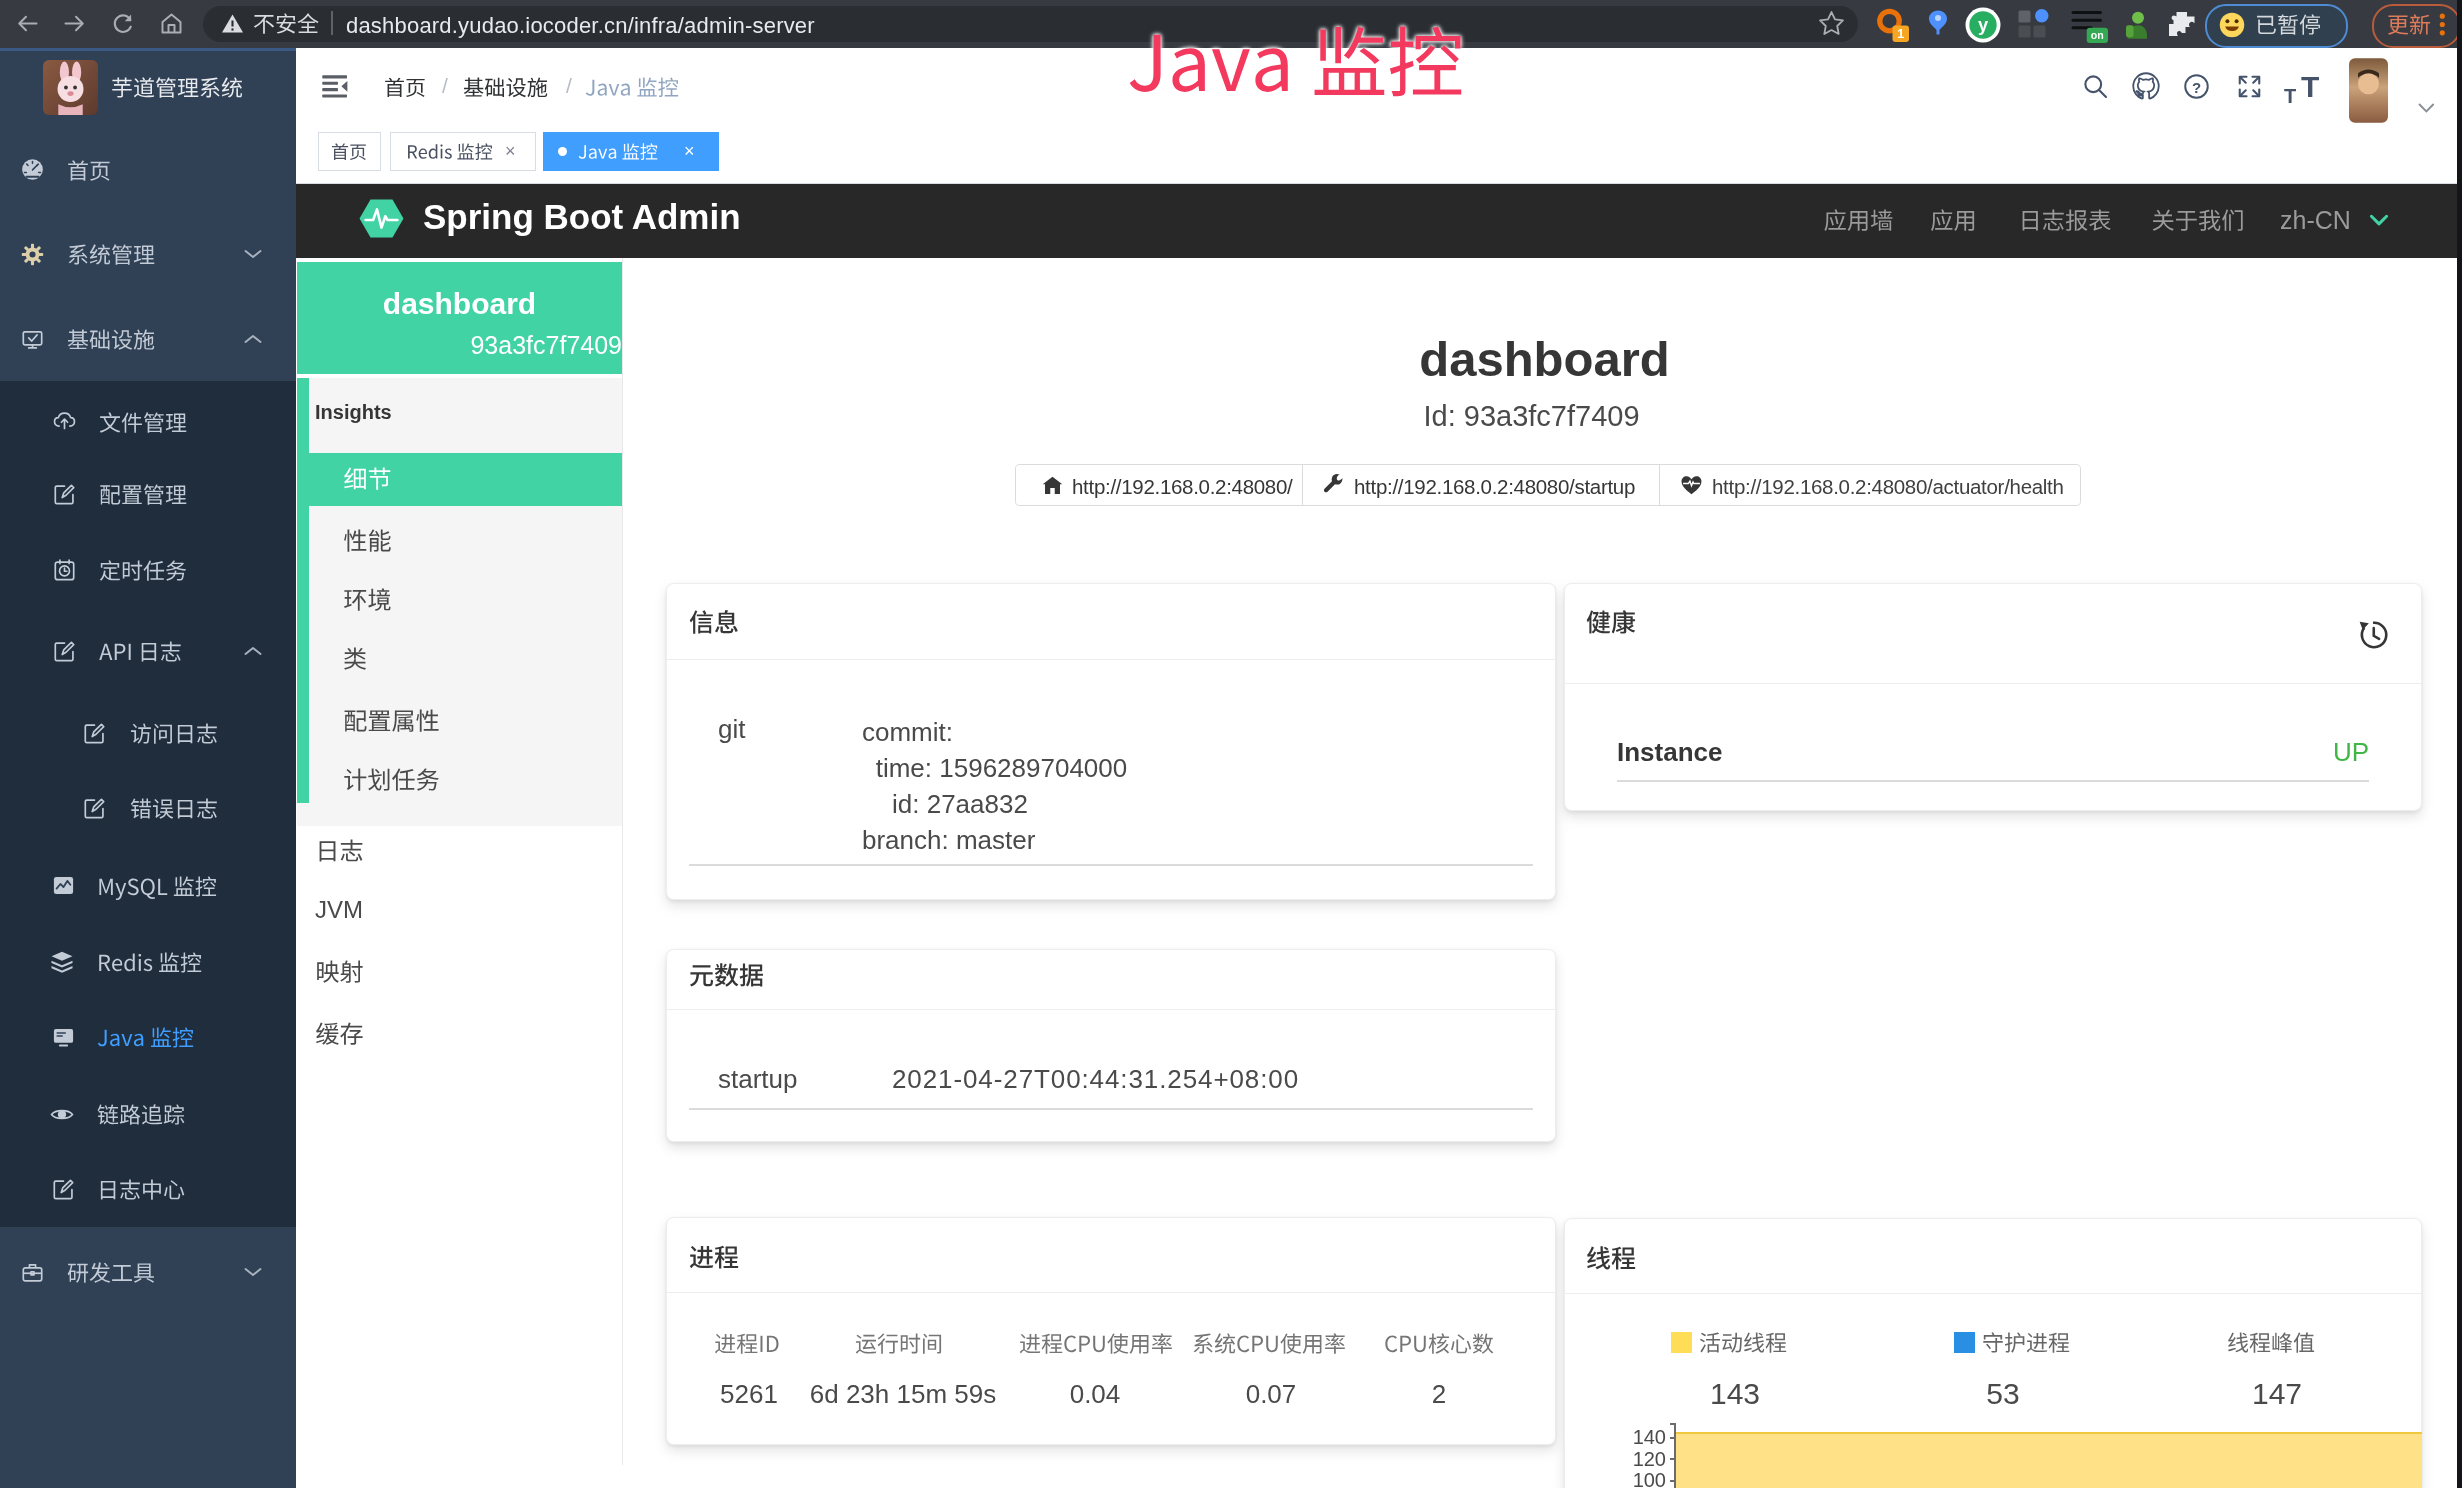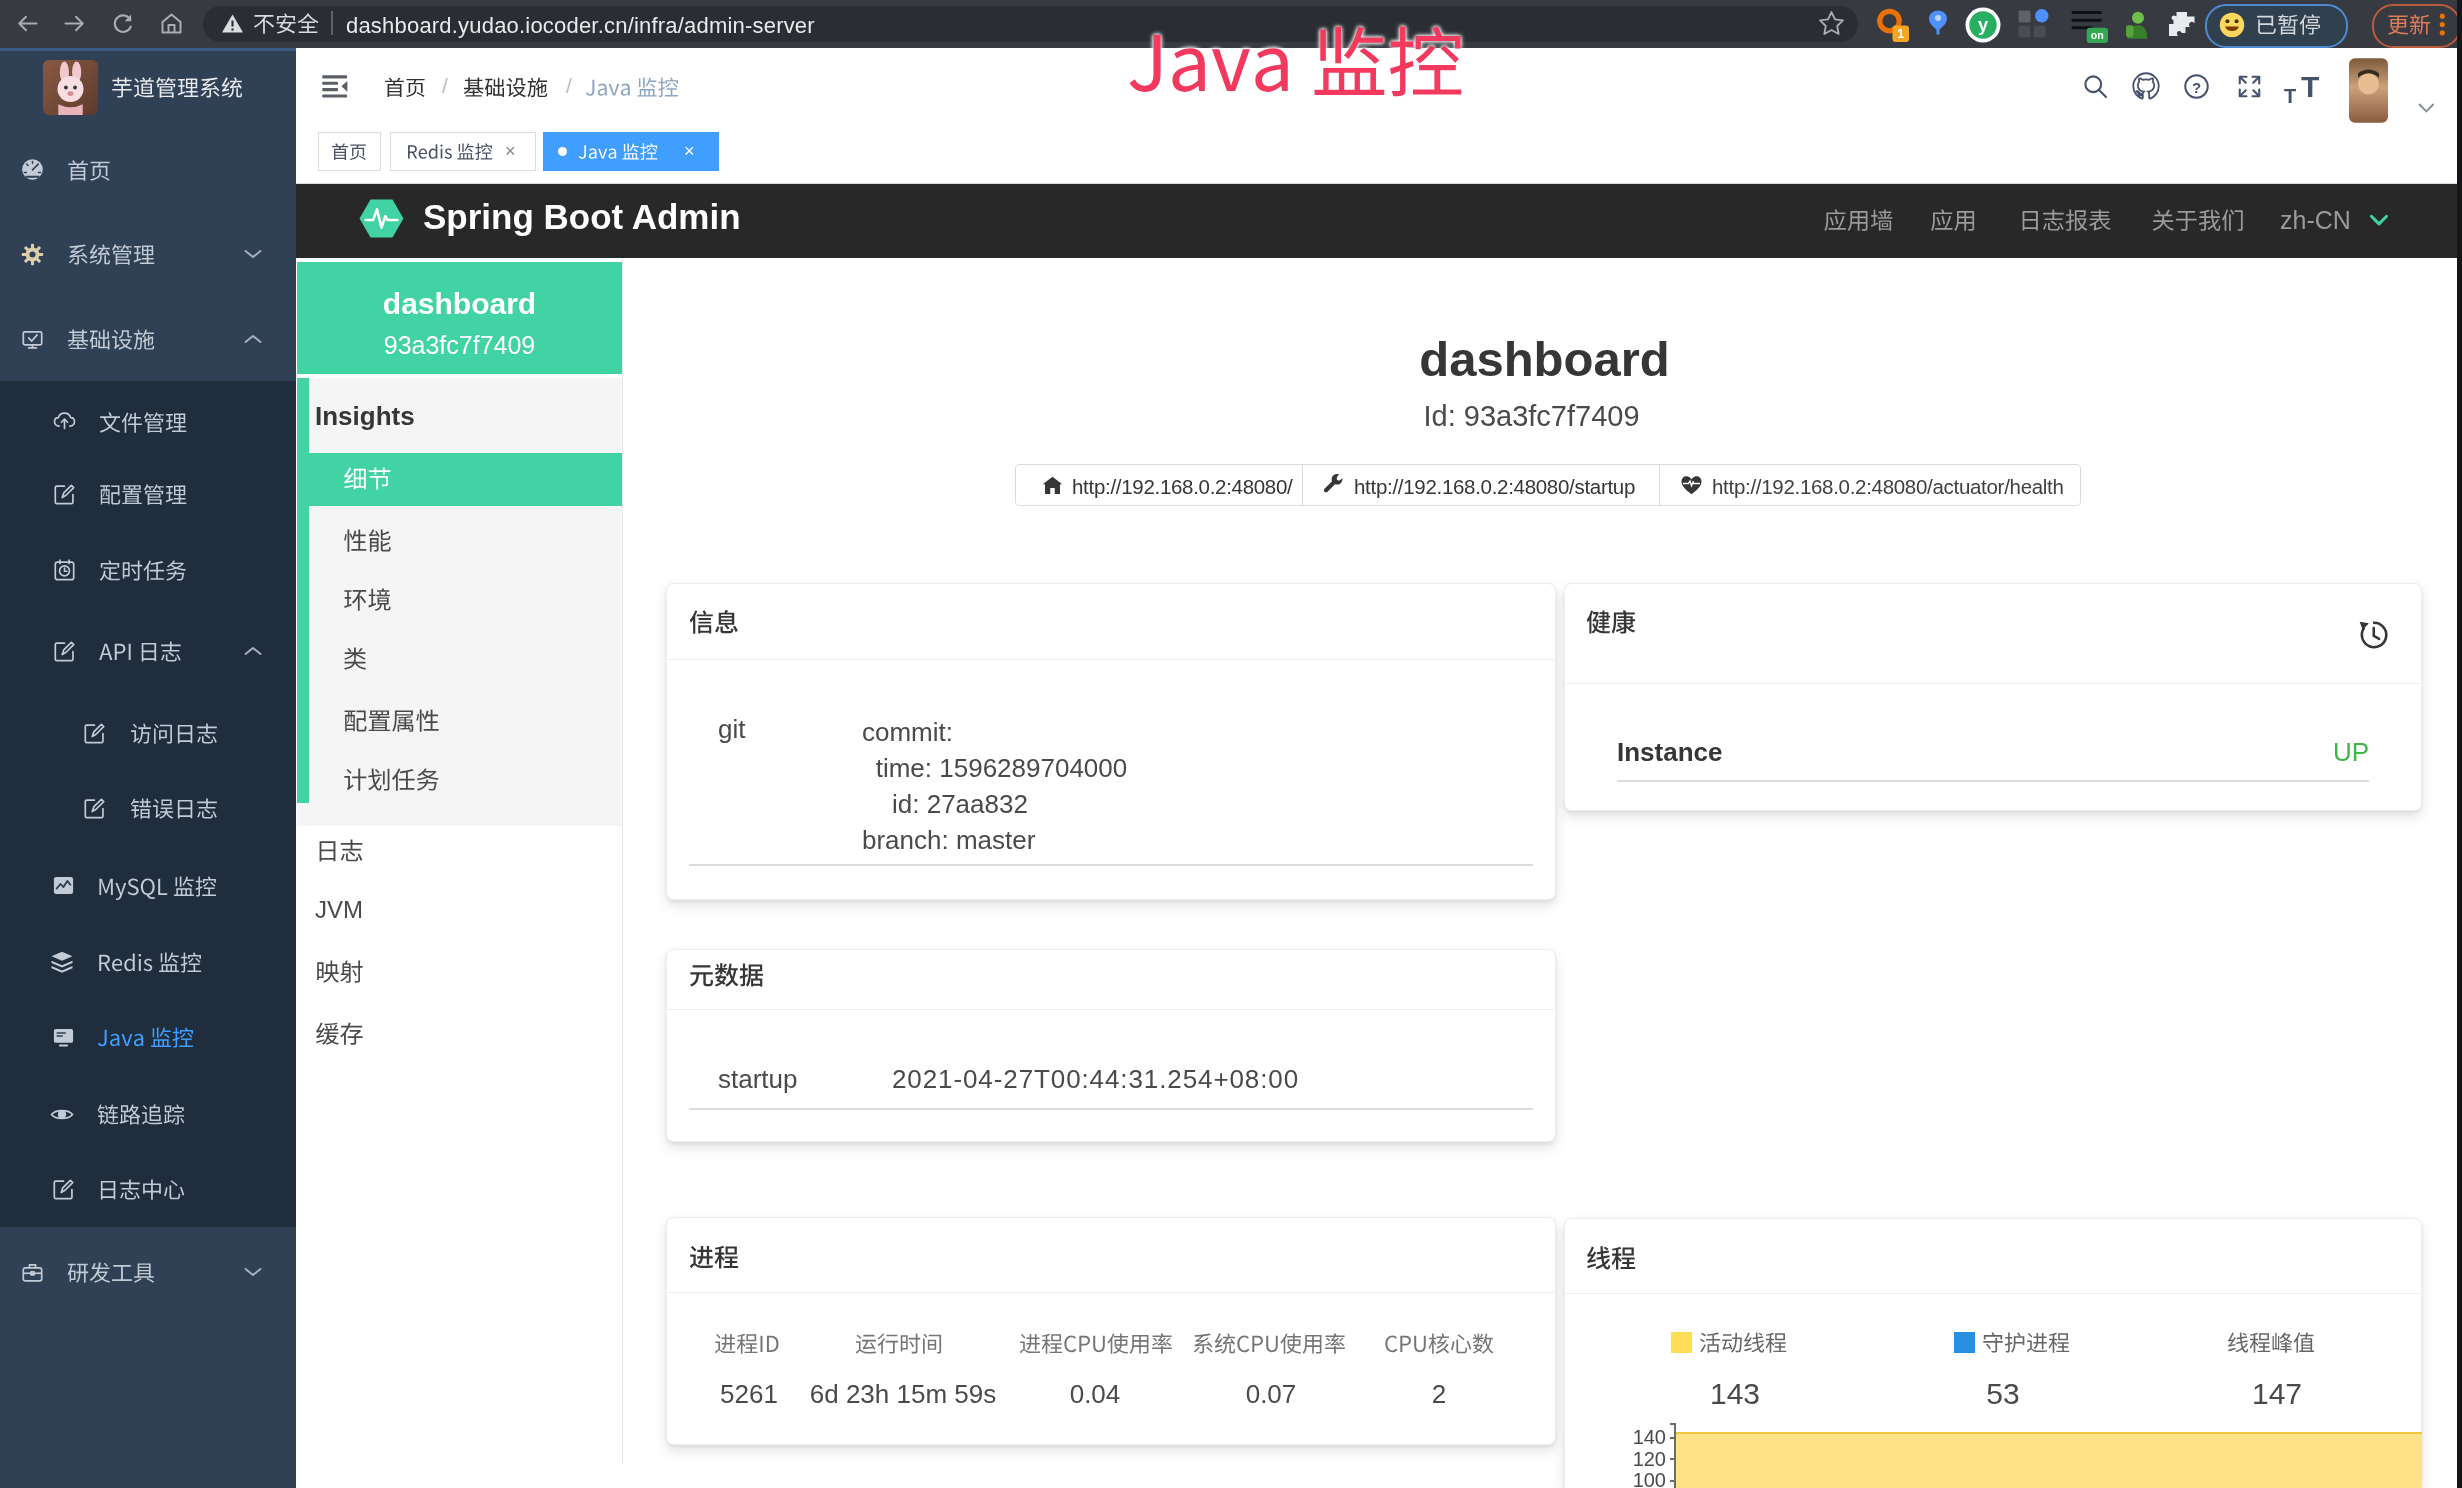--- a/index.html
+++ b/index.html
@@ -657,24 +657,24 @@
         <use href="#q70" x="3000.0"></use>
       </g>
     </svg>
 <div class="ab" style="left:2280px;top:206px;font-size:25px;color:#9b9b9b">zh-CN</div>
 <svg class="ab" style="left:2369px;top:214px" width="20" height="13.7" viewBox="0 0 26 18">
       <path d="M3 3 L13 13 L23 3" stroke="#42d3a5" stroke-width="4" fill="none" stroke-linecap="round" stroke-linejoin="round"></path>
     </svg>
 <div class="ab" style="left:296px;top:258px;width:327px;height:1207px;background:#fff;border-right:0.8px solid #e8e8e8;box-sizing:border-box"></div>
 <div class="ab" style="left:297px;top:262px;width:325px;height:112px;background:#42d3a5"></div>
 <div class="ab" style="left:297px;top:287px;width:325px;text-align:center;font-size:30px;font-weight:bold;color:#fff">dashboard</div>
-<div class="ab" style="left:297px;top:331px;width:325px;text-align:center;font-size:25px;color:#fff">93a3fc7f7409</div>
+<div class="ab" style="left:297px;top:331px;width:325px;text-align:right;font-size:25px;color:#fff">93a3fc7f7409</div>
 <div class="ab" style="left:297px;top:378px;width:325px;height:448px;background:#f5f5f5"></div>
 <div class="ab" style="left:297px;top:378px;width:12px;height:425px;background:#42d3a5"></div>
-<div class="ab" style="left:315px;top:401px;font-size:26px;font-weight:bold;color:#363636">Insights</div>
+<div class="ab" style="left:315px;top:401px;font-size:20px;font-weight:bold;color:#363636">Insights</div>
 <div class="ab" style="left:309px;top:453px;width:313px;height:53px;background:#42d3a5"></div>
 <svg class="ab " style="left:343px;top:467px;" width="49" height="28" viewBox="0 0 64 37.0938">
       <g transform="translate(0,27.52) scale(0.03200,-0.03200)" fill="#ffffff">
         <use href="#q71" x="0.0"></use>
         <use href="#q72" x="1000.0"></use>
       </g>
     </svg>
 <svg class="ab " style="left:343px;top:529px;" width="49" height="28" viewBox="0 0 64 37.0938">
       <g transform="translate(0,27.52) scale(0.03200,-0.03200)" fill="#4a4a4a">
         <use href="#q73" x="0.0"></use>

